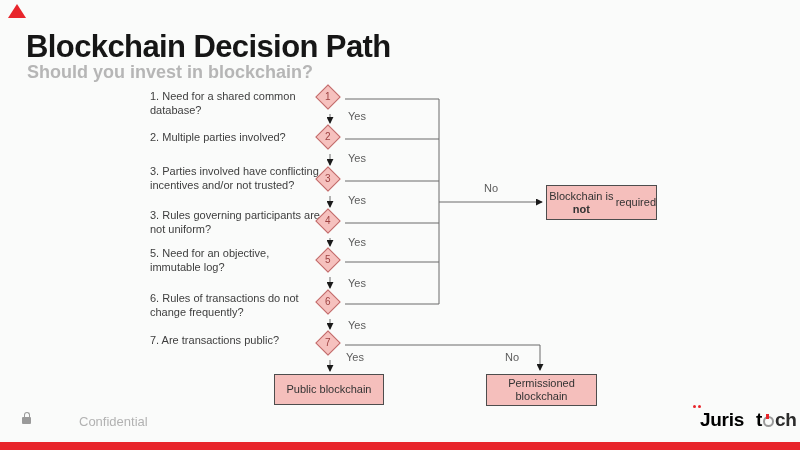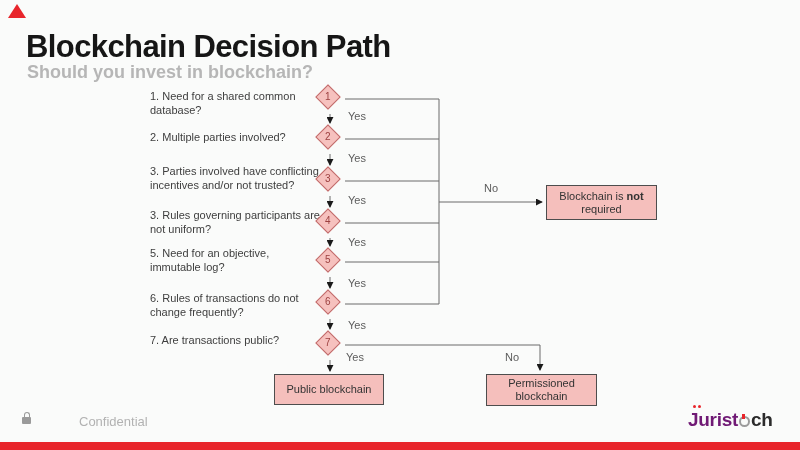--- a/index.html
+++ b/index.html
@@ -63,21 +63,21 @@
   }
 
   
   .rbox {
     position: absolute;
     background: #f5bfbc;
     border: 1.5px solid #4d4d4d;
     color: #333;
     font-size: 11px; line-height: 13px;
     text-align: center;
-    display: flex; flex-direction: column; align-items: center; justify-content: center;
+    display: flex; flex-direction: row; align-items: center; justify-content: center;
   }
   .rbox b { font-weight: bold; }
 
   
   svg.connectors { position: absolute; left: 0; top: 0; }
 
   
   .lock {
     position: absolute; left: 22px; top: 412px; width: 9px;
   }
@@ -97,21 +97,21 @@
     position: absolute; left: 0; top: 419px; width: 800px;
     text-align: center; font-size: 10px; color: #4a4a4a;
   }
   .source a { color: #4a86c8; text-decoration: underline; cursor: pointer; }
 
   .logo {
     position: absolute; left: 688px; top: 409px;
     font-size: 19px; font-weight: bold; letter-spacing: -0.3px;
     display: flex; align-items: center;
   }
-  .logo .p-red { color: #701a75; }
+  .logo .p-red { color: #000000; margin-left: 12px; }
   .logo .p-dark { color: #2b2b2b; }
   .power-icon {
     display: inline-block; width: 11px; height: 11px;
     border: 2.5px solid #9b9b9b; border-radius: 50%;
     position: relative; top: 1px; margin: 0 1px;
   }
   .power-icon::before {
     content: ""; position: absolute;
     left: 1.5px; top: -4px; width: 2.5px; height: 5px;
     background: #e8252b;

